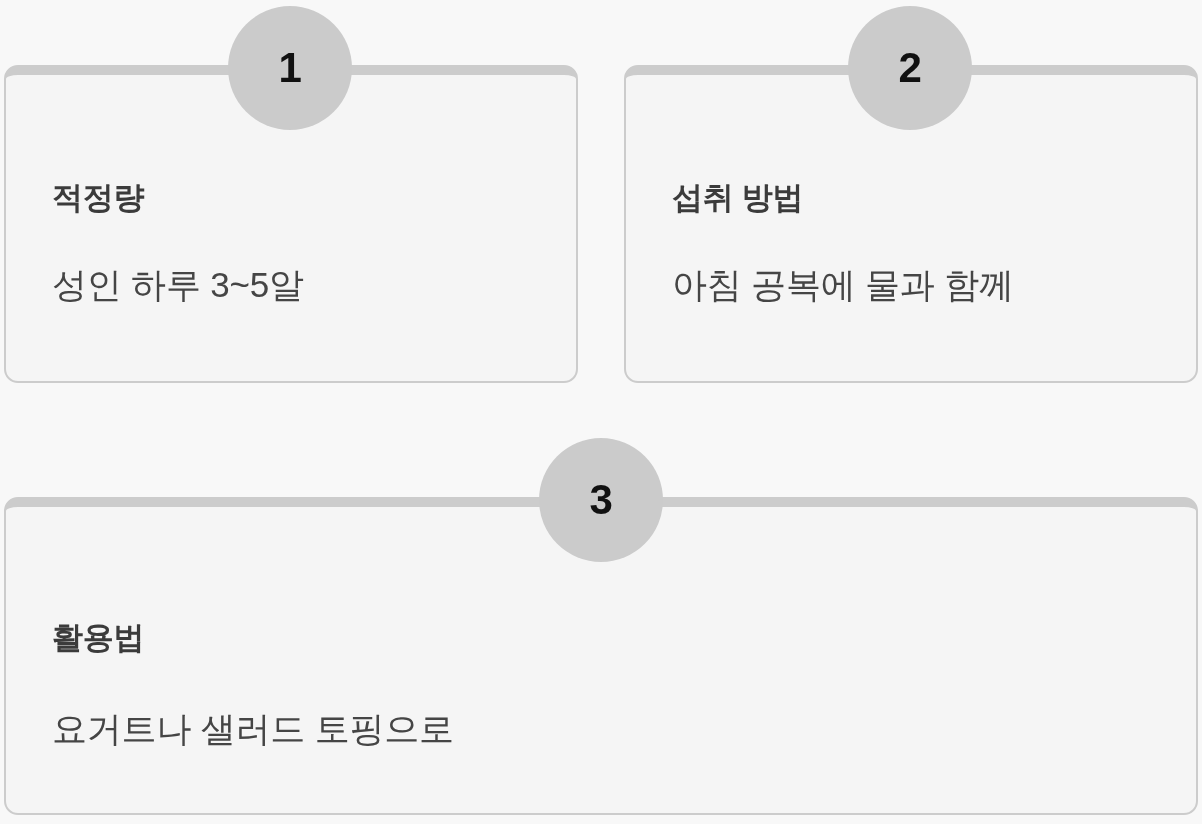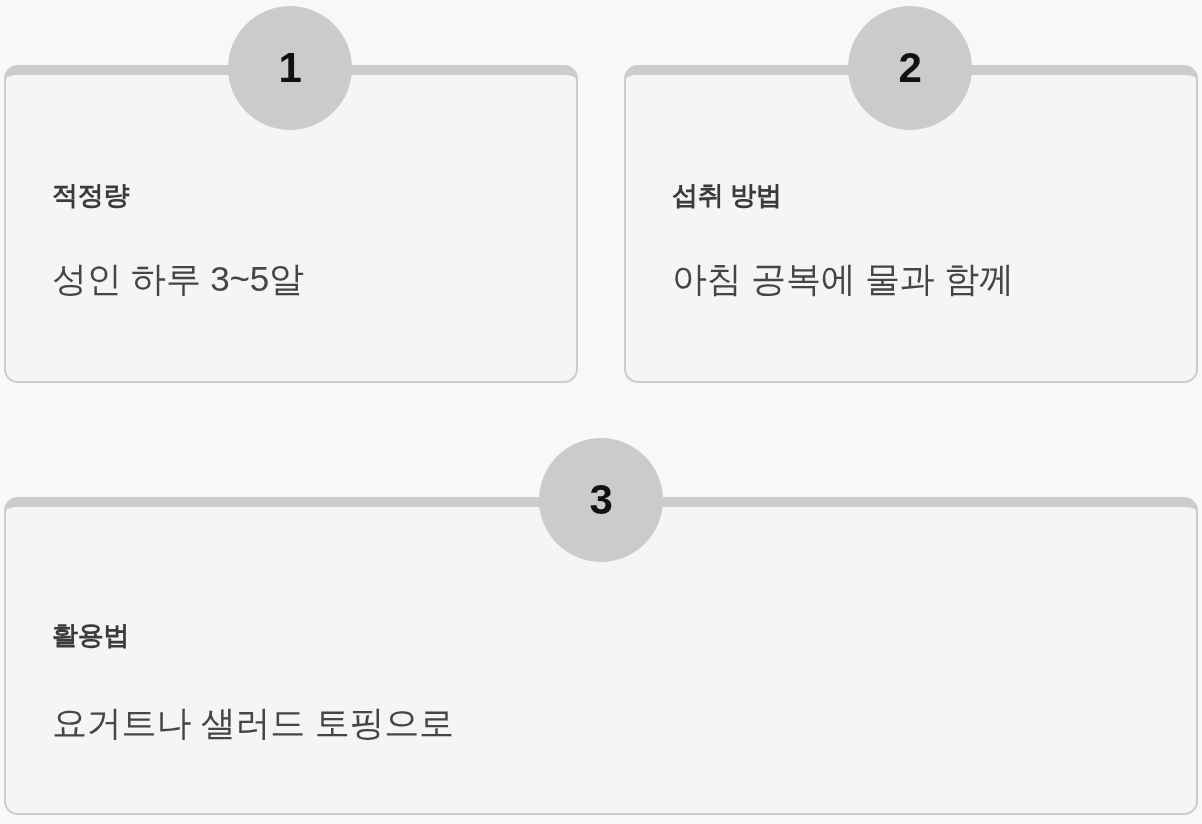--- a/index.html
+++ b/index.html
@@ -42,21 +42,21 @@
     padding: 104px 50px 0 46px;
     box-sizing: border-box;
   }
 
   .card-row2-full .card-body {
     padding-top: 112px;
   }
 
   .card-title {
     margin: 0;
-    font-size: 26px;
+    font-size: 31px;
     font-weight: bold;
     color: #3b3b3b;
     letter-spacing: -0.3px;
     line-height: 1.25;
     white-space: nowrap;
   }
 
   .card-text {
     margin: 0;
     padding-top: 44px;

